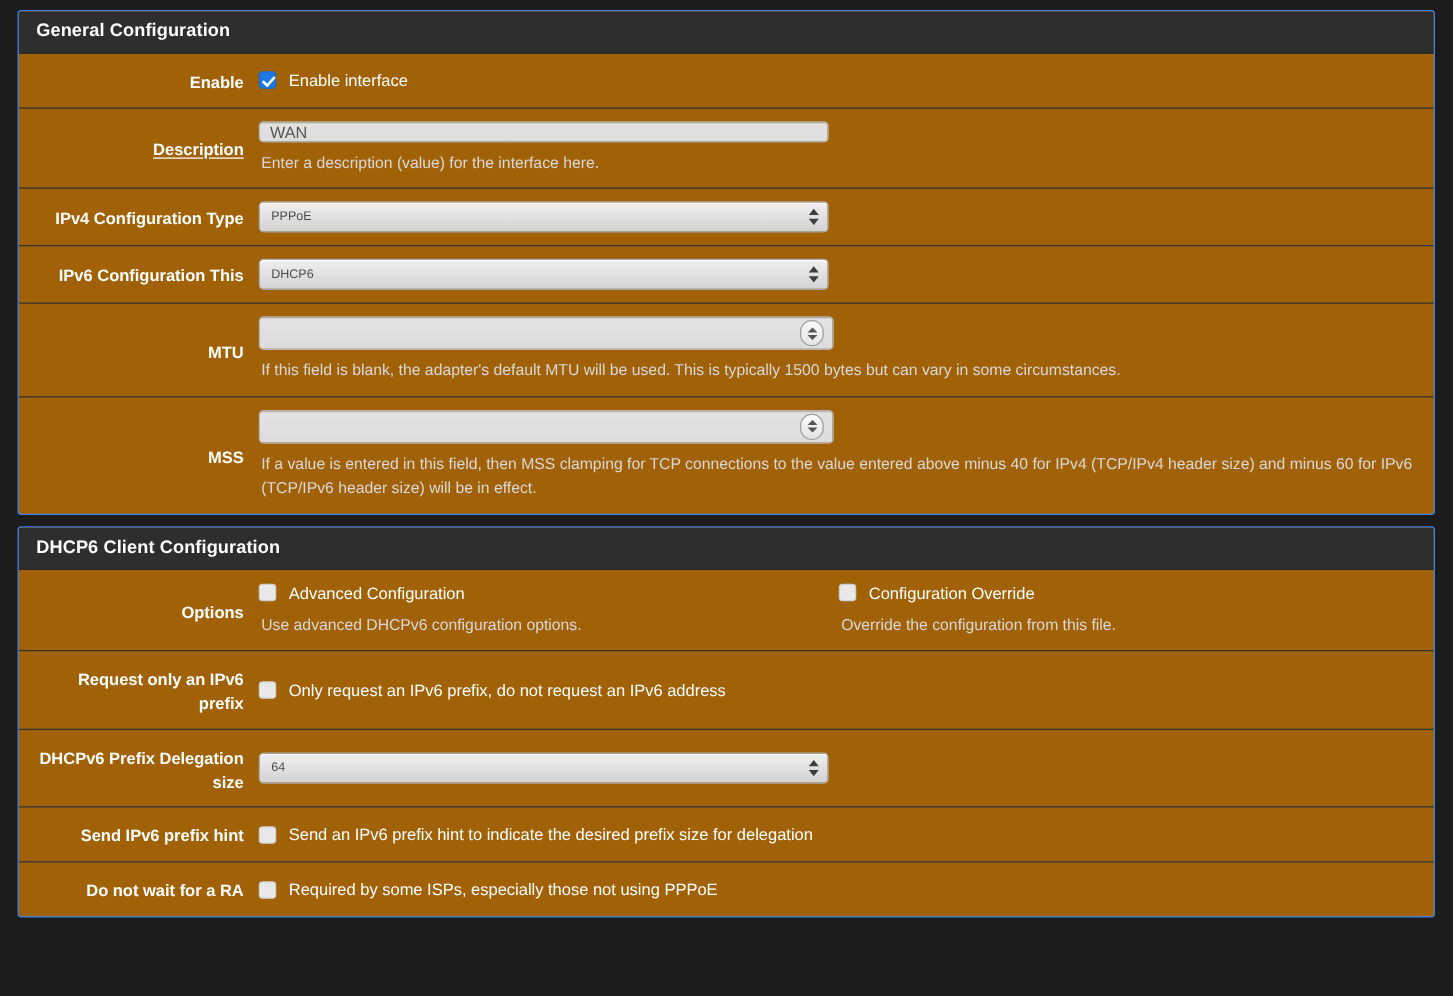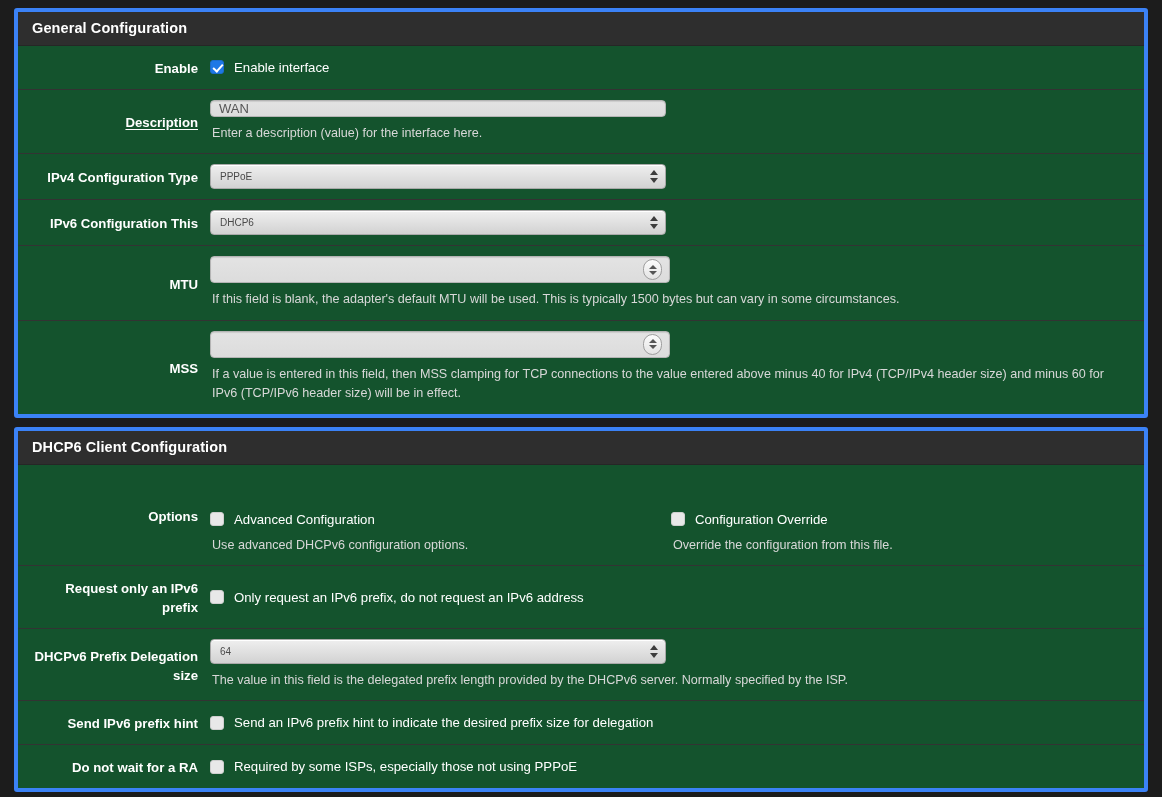--- a/index.html
+++ b/index.html
@@ -6,22 +6,22 @@
   html, body {
     margin: 0; padding: 0;
     width: 1162px; height: 797px;
     background: #1c1c1c;
     font-family: "Liberation Sans", sans-serif;
     overflow: hidden;
   }
   .page { width: 1162px; height: 797px; padding: 8px 14px 0 14px; }
 
   .panel {
-    background: #14532d;
-    border: 4px solid #3b82f6;
+    background: #a16207;
+    border: 1px solid #3b82f6;
     border-radius: 3px;
     margin-bottom: 9px;
     overflow: hidden;
   }
   .panel-heading {
     background: #2e2e2e;
     border-bottom: 1px solid #262626;
     padding: 8px 14px 9px 14px;
     color: #ffffff;
     font-size: 14.5px;
@@ -131,21 +131,21 @@
     position: absolute; left: 4px; top: 1px;
     width: 4px; height: 8px;
     border: solid #ffffff;
     border-width: 0 2px 2px 0;
     transform: rotate(42deg);
   }
   .cblabel { color: #ffffff; font-size: 13.2px; line-height: 1.3; }
 
   
   .twocol { display: flex; }
-  .col { flex: 1 1 50%; min-width: 0; padding-right: 14px; margin-top: 36px; }
+  .col { flex: 1 1 50%; min-width: 0; padding-right: 14px; }
 </style>
 </head>
 <body>
 
 <div class="page">
 
   <div class="panel">
     <div class="panel-heading">General Configuration</div>
 
     <div class="row">
@@ -260,21 +260,20 @@
     <div class="row">
       <div class="row-label">DHCPv6 Prefix Delegation size</div>
       <div class="row-ctl">
         <div class="selwrap">
           <div class="sel">64</div>
           <span class="selarr">
             <i class="ar up"></i>
               <i class="ar dn"></i>
           </span>
         </div>
-        <div class="help">The value in this field is the delegated prefix length provided by the DHCPv6 server. Normally specified by the ISP.</div>
       </div>
     </div>
 
     <div class="row">
       <div class="row-label">Send IPv6 prefix hint</div>
       <div class="row-ctl">
         <div class="cbline">
           <span class="cb"></span>
           <span class="cblabel">Send an IPv6 prefix hint to indicate the desired prefix size for delegation</span>
         </div>

